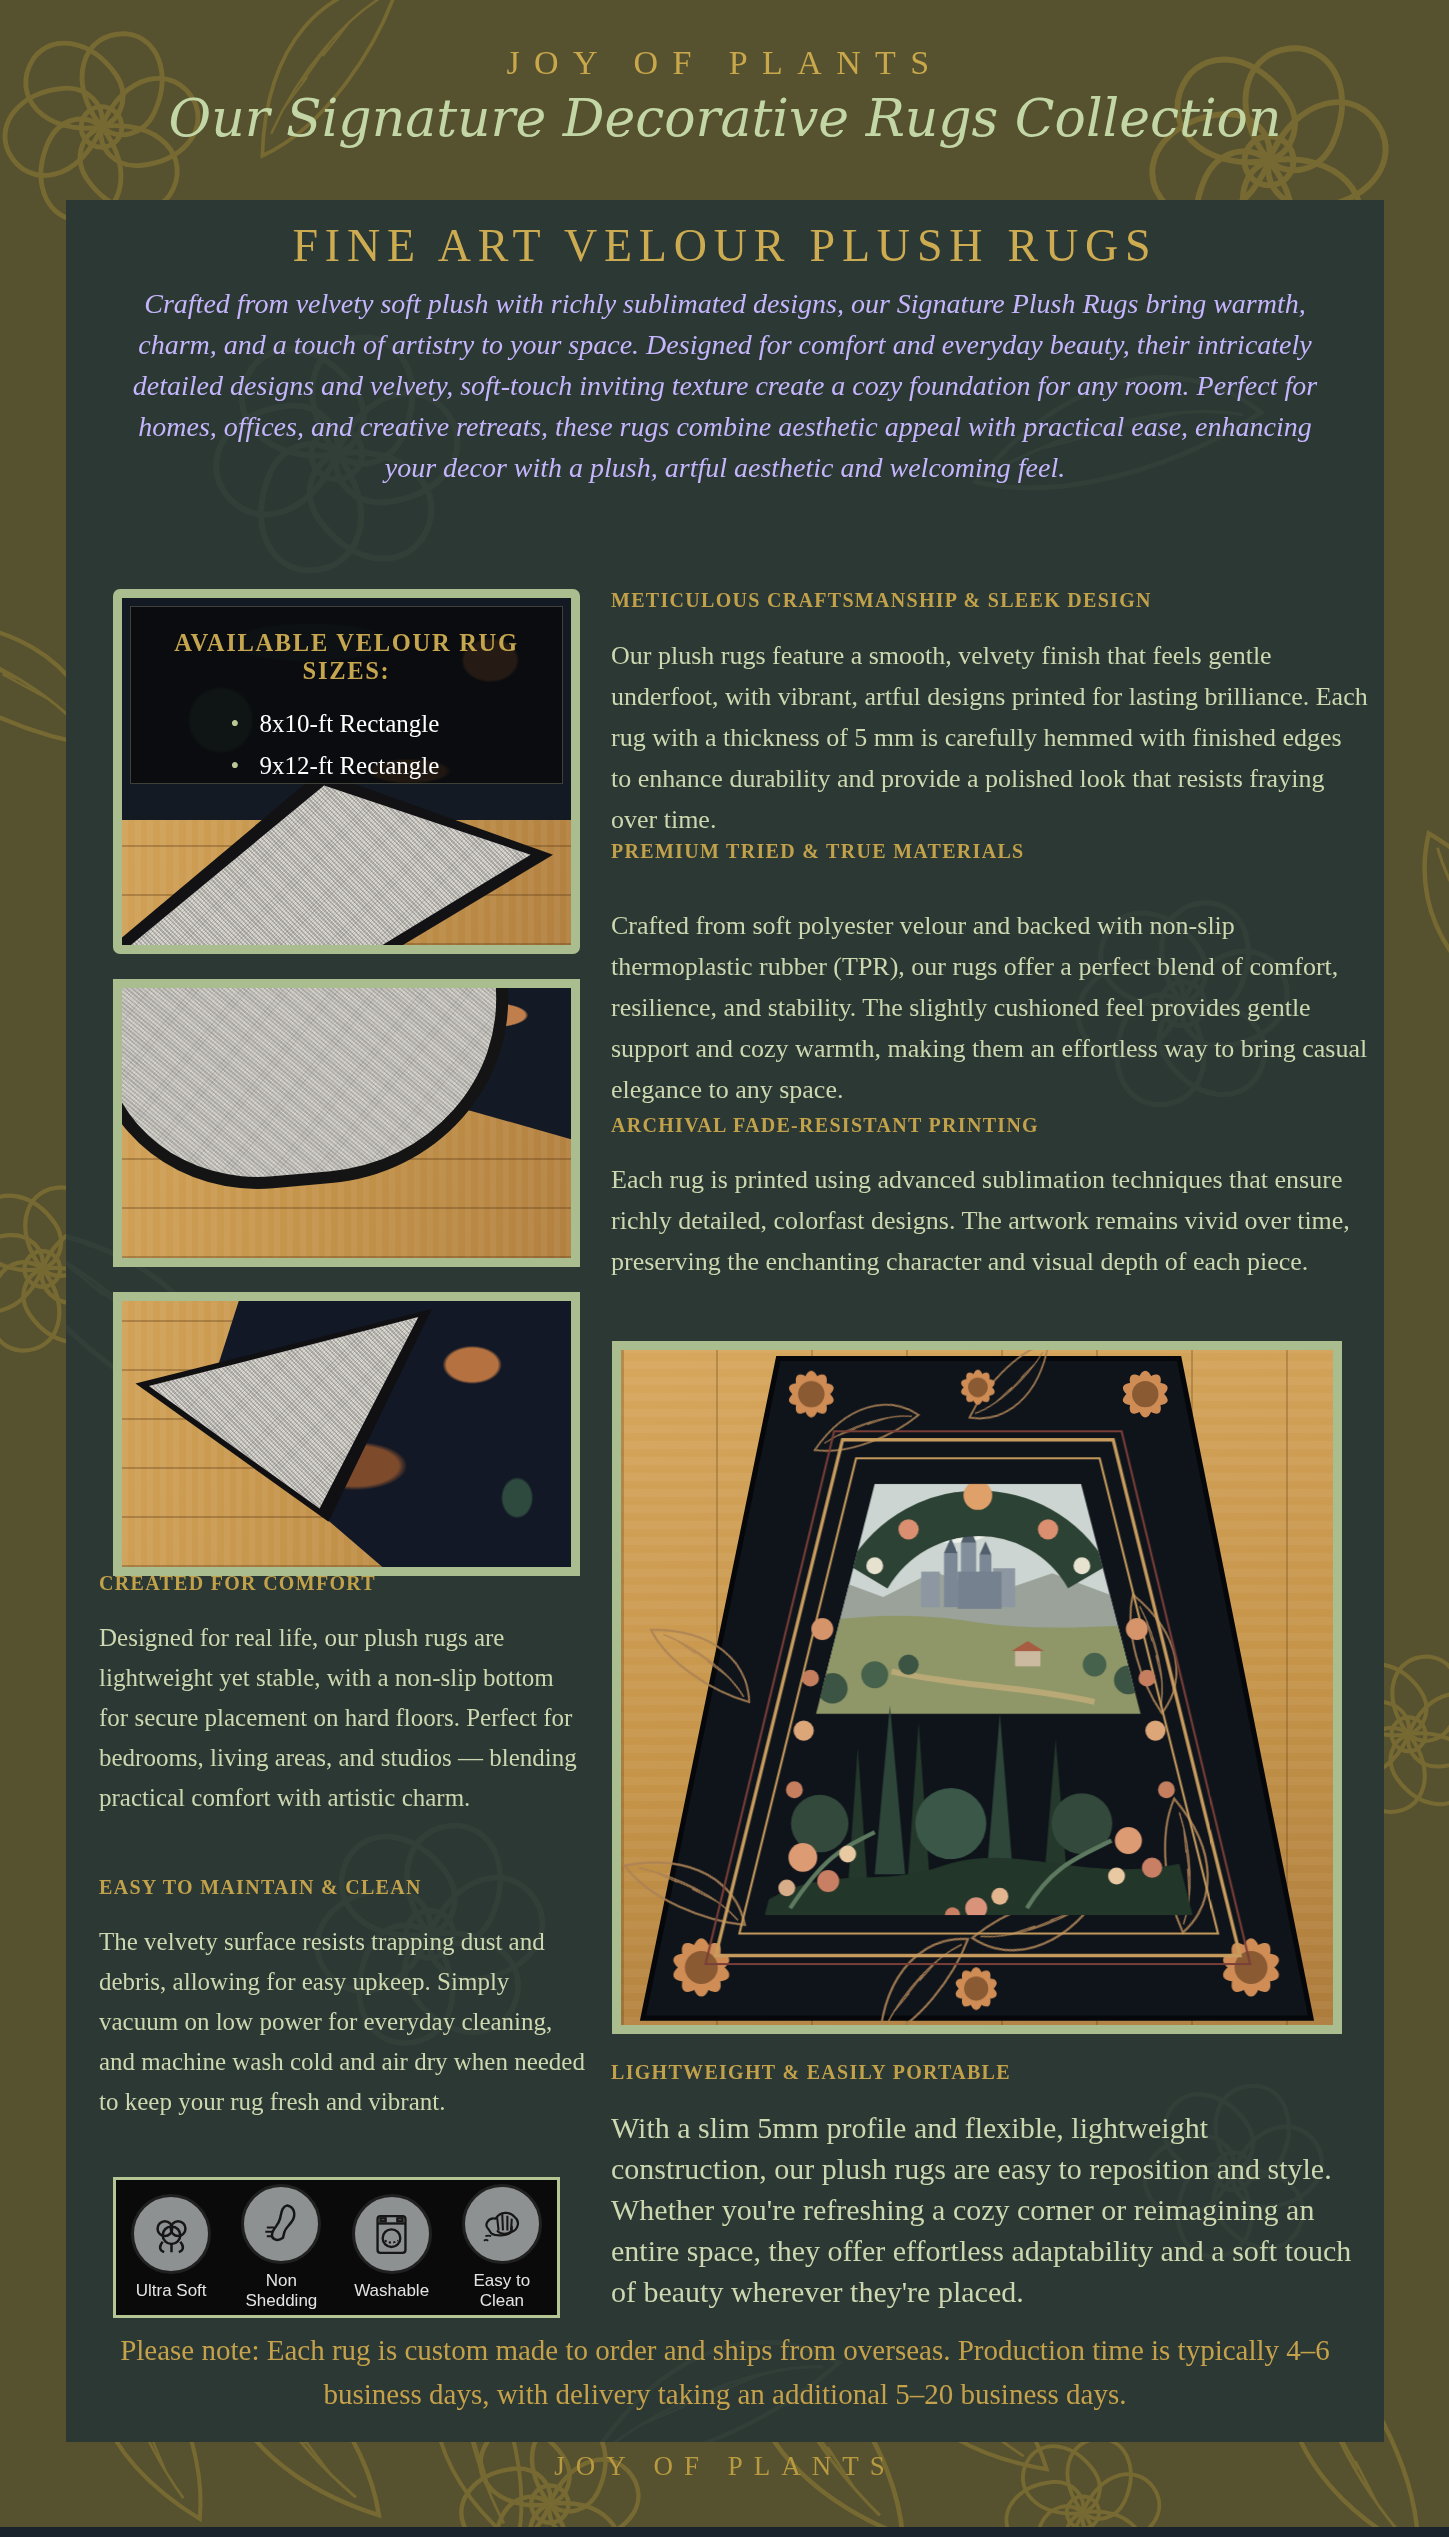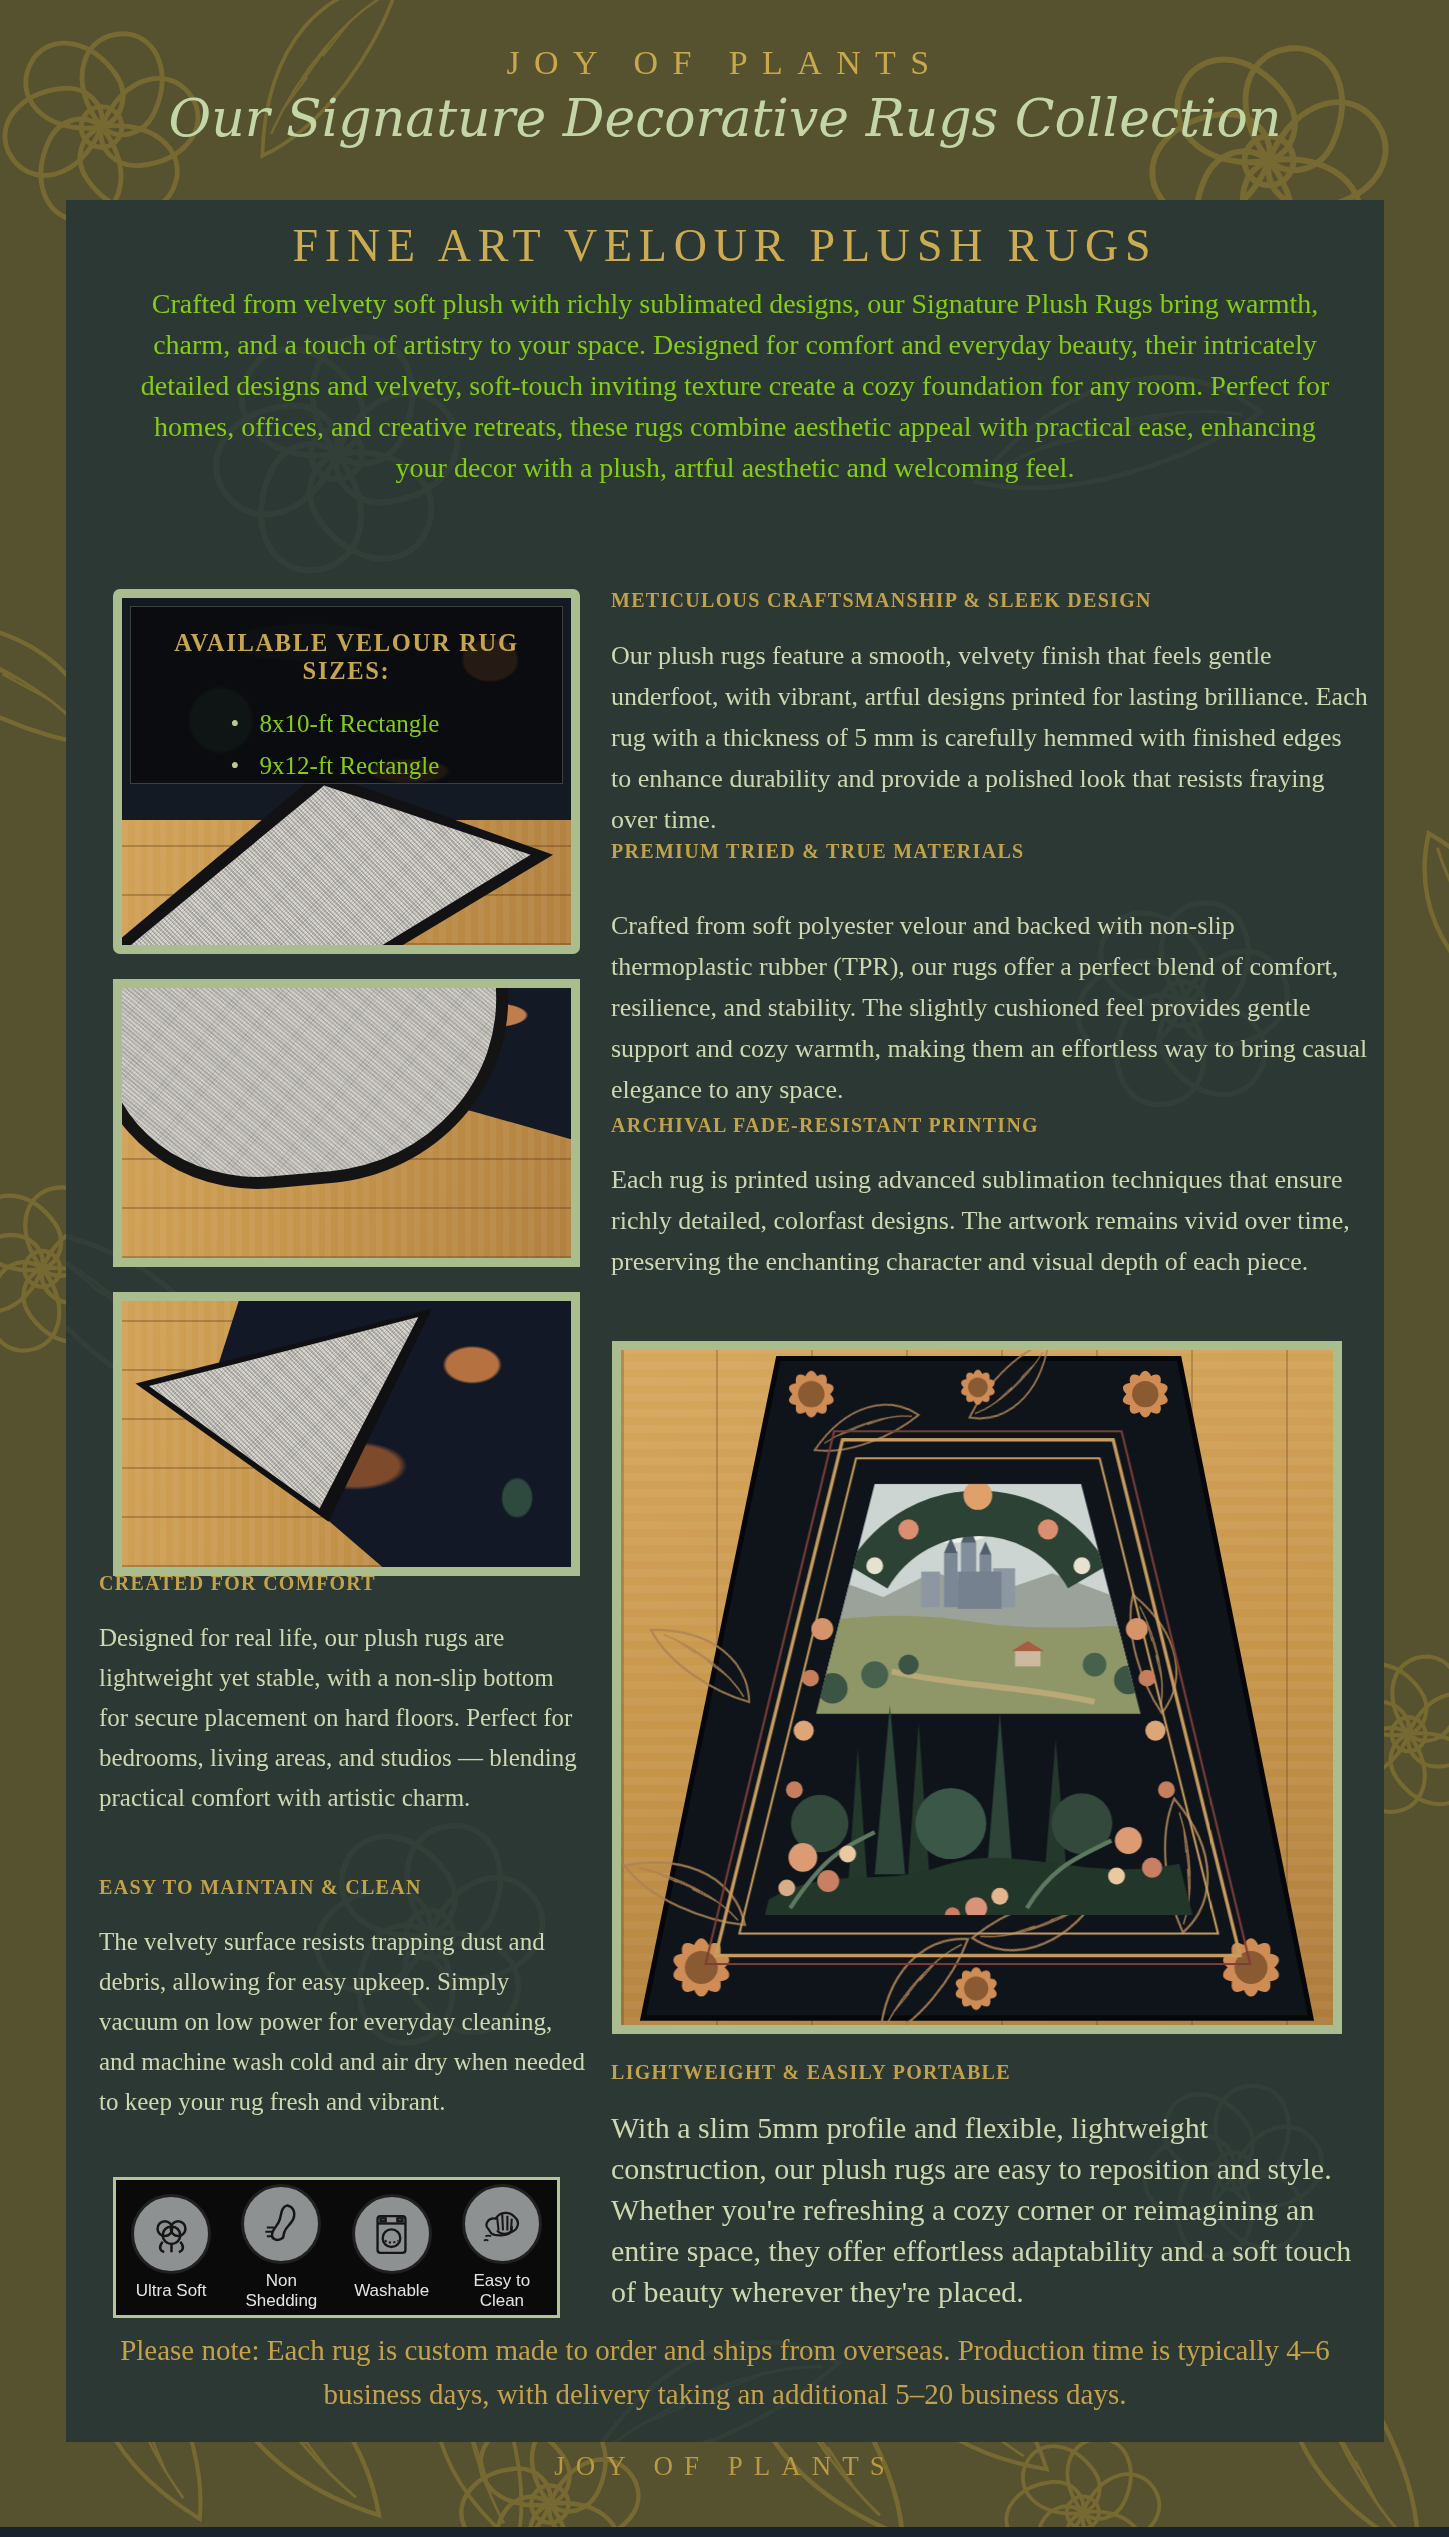--- a/index.html
+++ b/index.html
@@ -15,22 +15,22 @@
   .subtitle{position:absolute;top:88px;left:0;width:100%;text-align:center;
          color:#c3d6a6;font-size:52px;font-style:italic;font-family:"DejaVu Serif",serif;}
 
   
   .panel{position:absolute;left:66px;top:200px;width:1318px;height:2242px;
          background:#2c3833;}
   .panel-inner{position:absolute;inset:0;overflow:hidden;}
 
   .big-title{position:absolute;top:18.6px;left:0;width:100%;text-align:center;
          color:#cdab50;font-size:46px;letter-spacing:6.8px;font-weight:400;}
-  .intro{position:absolute;top:83px;left:64px;width:1210px;text-align:center;
-         color:#84cc16;font-size:28px;line-height:41px;}
+  .intro{position:absolute;top:83px;left:54px;width:1210px;text-align:center;
+         color:#c4b5fd;font-size:28px;line-height:41px;font-style:italic;}
 
   .gold-h{position:absolute;color:#c2a14b;font-weight:bold;font-size:20px;letter-spacing:1.3px;}
   .body-p{position:absolute;color:#cdd7b0;font-size:25px;line-height:40px;}
   .leftcol{left:33px;width:486px;}
   .rightcol{left:545px;width:757px;}
 
   
   .photo{position:absolute;border:9.3px solid #a9bd8f;background:#1a1d22;overflow:hidden;}
   .ph1{left:47px;top:389px;width:449px;height:347px;border-radius:7px;}
   .ph2{left:47px;top:779px;width:449px;height:270px;}
@@ -61,21 +61,21 @@
       #d8d5cf;}
   .fold1-edge{position:absolute;inset:0;clip-path:polygon(-2% 100%,44% 50%,96% 74%,60% 102%);
       background:#121215;}
   .fold1{position:absolute;inset:0;clip-path:polygon(2% 100%,45% 54%,91% 74%,58% 100%);}
 
   .overlaybox{position:absolute;left:7.6px;top:7.6px;right:7.6px;height:176px;
       background:rgba(8,10,11,.82);border:1.7px solid #3d4138;}
   .overlaybox h3{margin:22px 0 0 0;text-align:center;color:#c5a54e;
       font-size:24.5px;letter-spacing:1.7px;font-weight:bold;}
   .overlaybox ul{margin:18.6px 0 0 100px;padding:0;list-style:none;}
-  .overlaybox li{color:#84cc16;font-size:25px;line-height:42px;position:relative;padding-left:29px;}
+  .overlaybox li{color:#ffffff;font-size:25px;line-height:42px;position:relative;padding-left:29px;}
   .overlaybox li::before{content:"•";position:absolute;left:0;color:#b9c796;}
 
   .rug2{position:absolute;left:45%;top:0;width:55%;height:56%;
       clip-path:polygon(0 0,100% 0,100% 100%,18% 62%);
       background:
         radial-gradient(closest-side at 68% 18%, #c07e4d 0 42%, rgba(0,0,0,0) 46%),
         radial-gradient(closest-side at 30% 70%, #2e4a41 0 30%, rgba(0,0,0,0) 34%),
         #131a26;}
   .roll{position:absolute;left:-6%;top:-14%;width:88%;height:78%;
       border:12.7px solid #141414;border-radius:0 0 46% 40% / 0 0 78% 66%;

